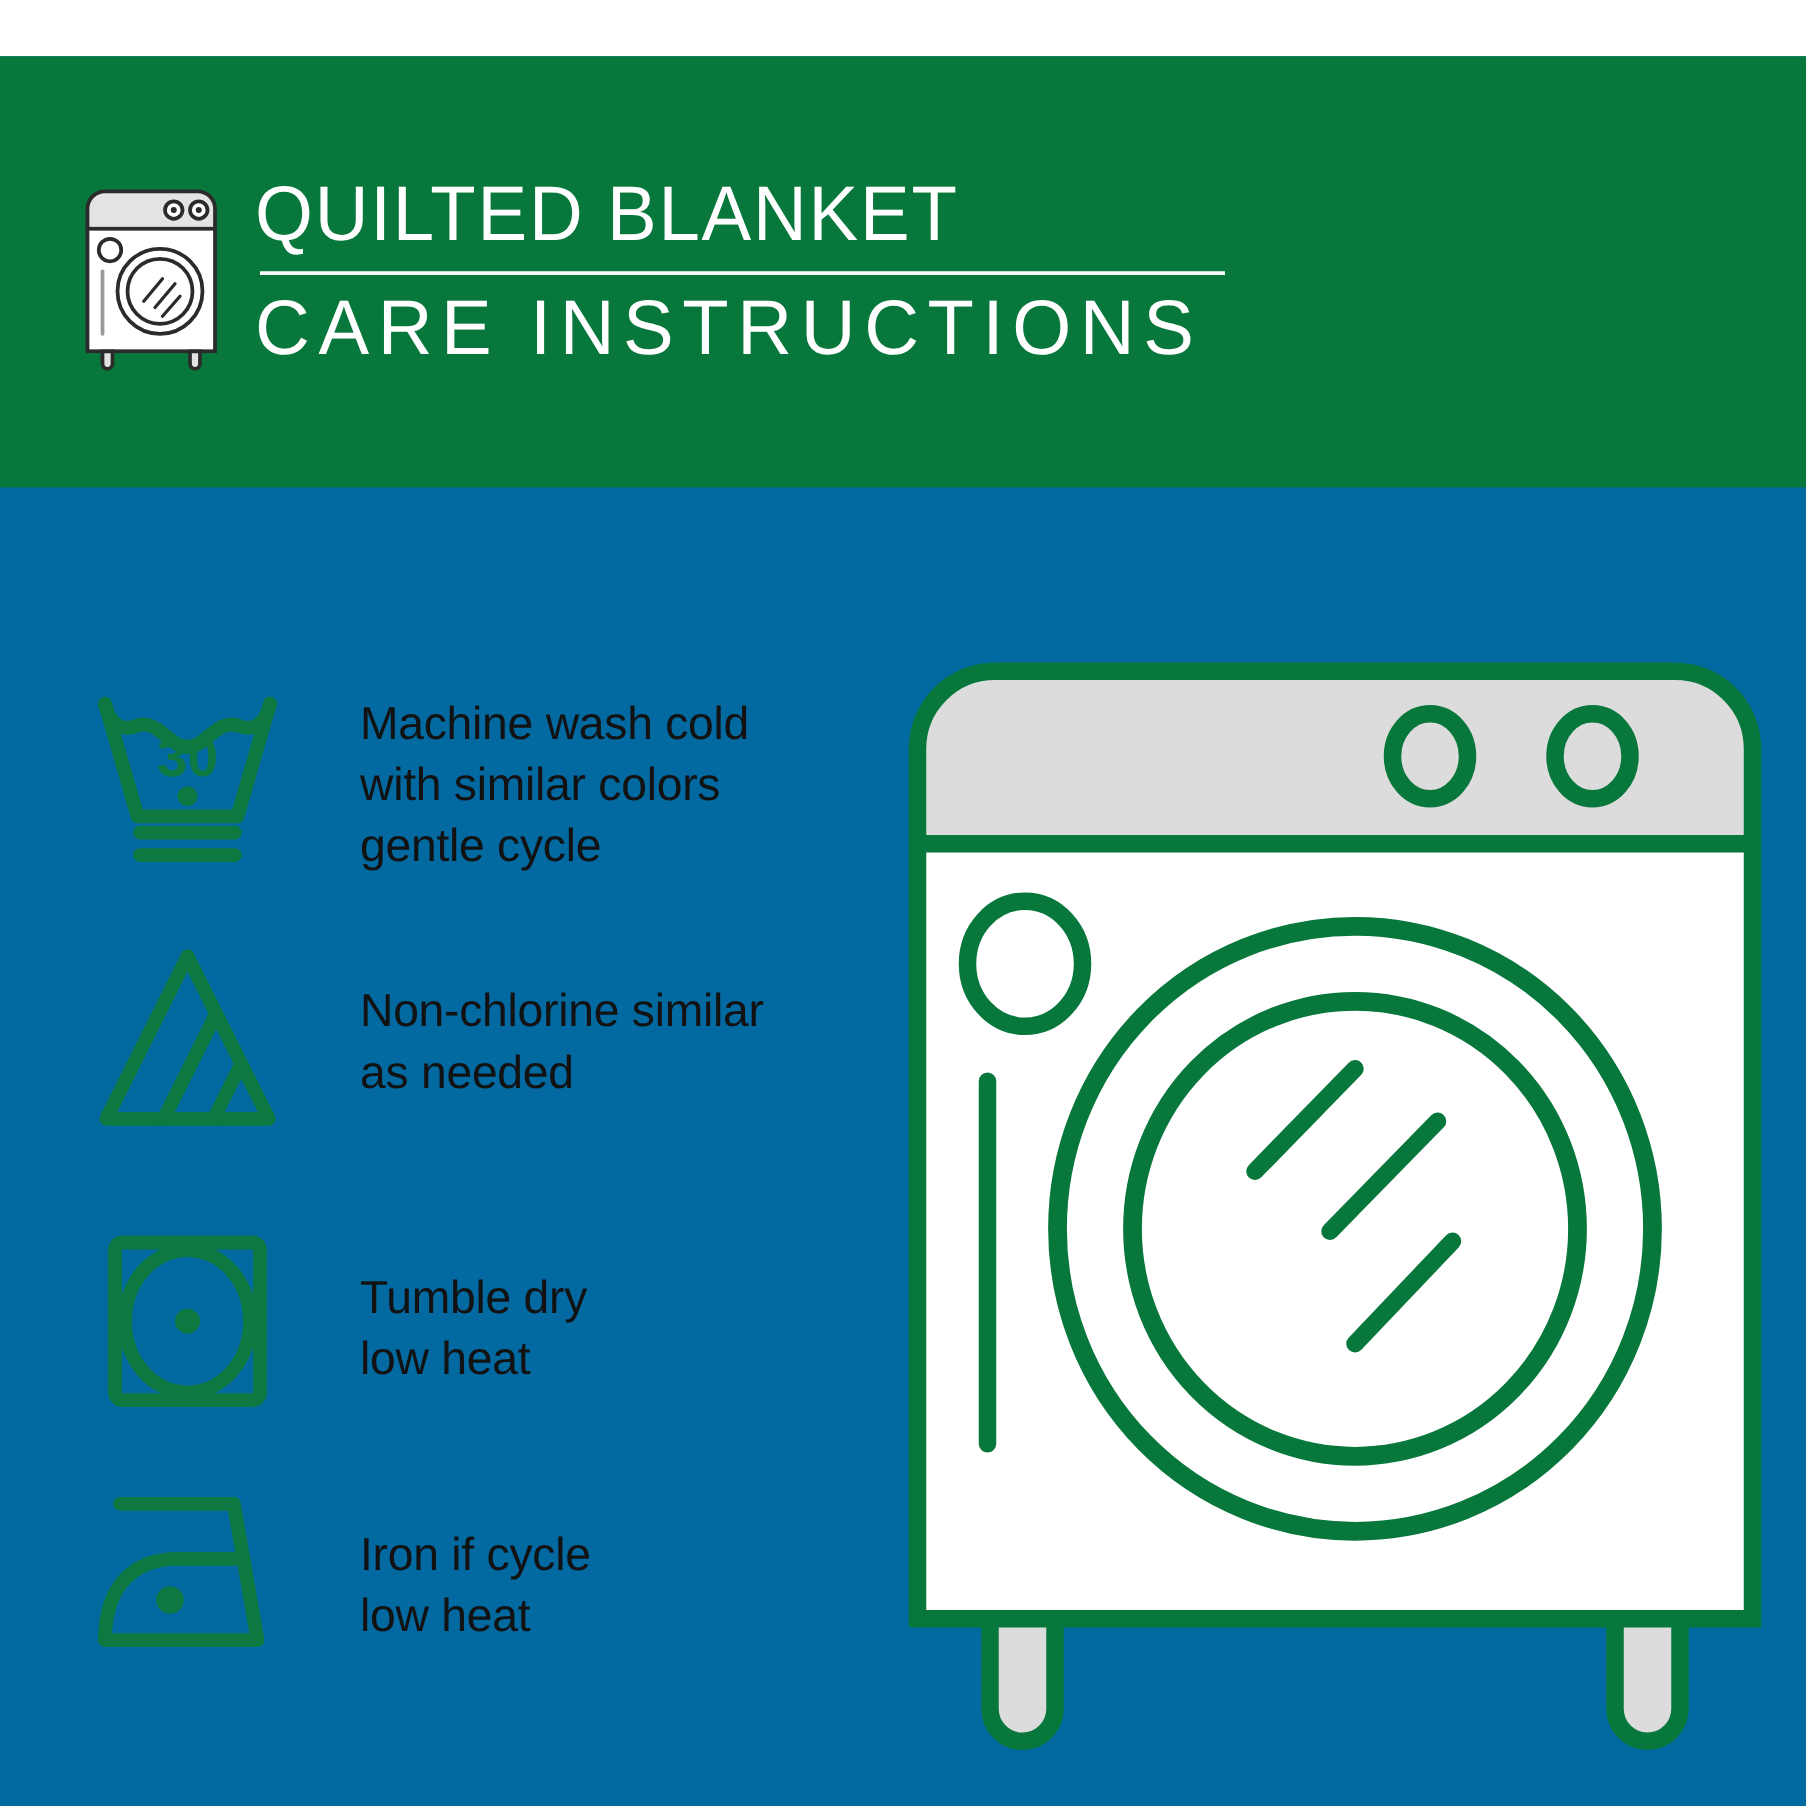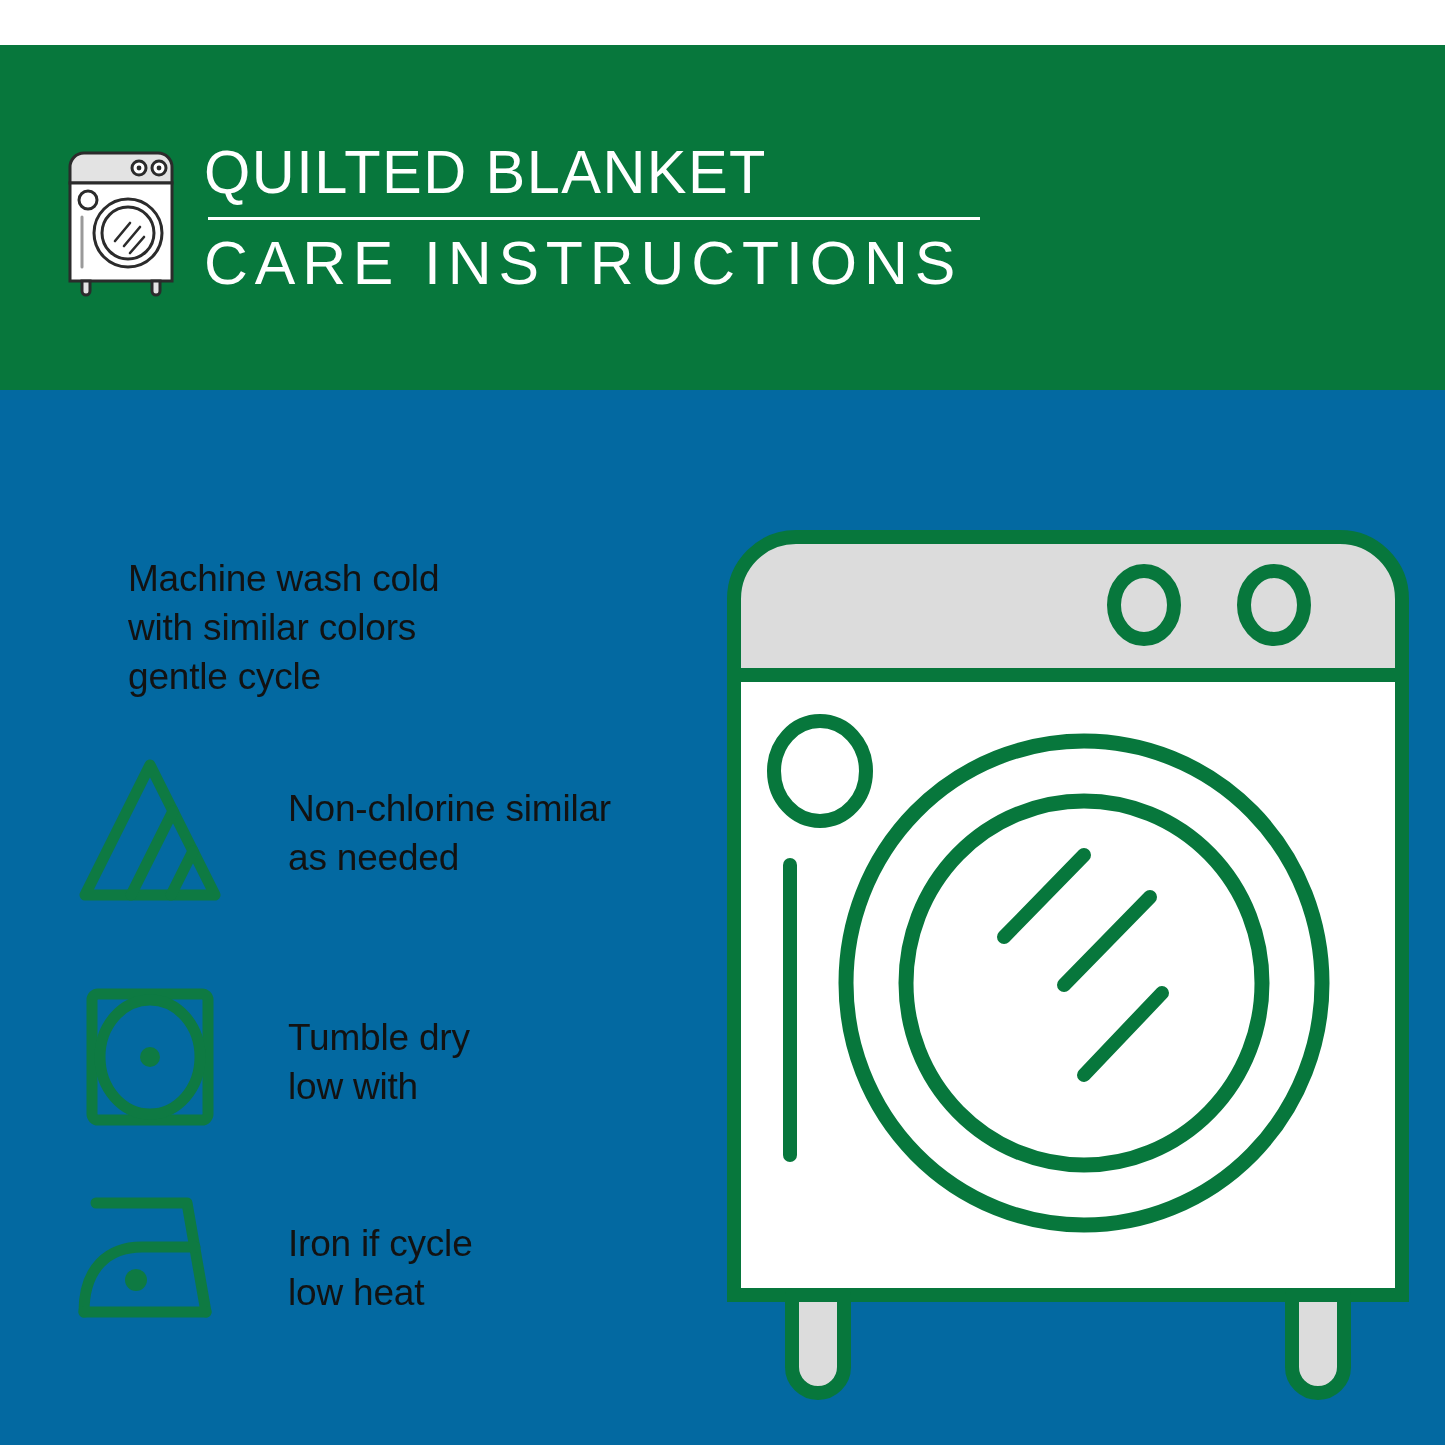--- a/index.html
+++ b/index.html
@@ -189,20 +189,34 @@
         <div class="title-rule"></div>
         <div class="title-line2">CARE INSTRUCTIONS</div>
       </div>
 
     </div>
   </div>
 
   <div class="care-list">
 
     <div class="care-row r1">
+      <span class="care-icon">
+        <svg viewBox="0 0 160 150" width="160" height="150" xmlns="http://www.w3.org/2000/svg">
+          <g fill="none" stroke="#0e7a42" stroke-width="11" stroke-linecap="round" stroke-linejoin="round">
+            <path d="M14 18 C17 34 28 40 38 36 C50 31 58 40 68 48 C76 54 84 54 92 48 C102 40 110 31 122 36 C132 40 143 34 146 18"></path>
+            <path d="M14 18 L40 108 L120 108 L146 18"></path>
+          </g>
+          <text x="80" y="76" fill="#0e7a42" font-family="Liberation Sans, sans-serif" font-size="44" font-weight="700" text-anchor="middle">30</text>
+          <circle cx="80" cy="92" r="8" fill="#0e7a42"></circle>
+          <g stroke="#0e7a42" stroke-width="11" stroke-linecap="round">
+            <line x1="42" y1="121" x2="118" y2="121"></line>
+            <line x1="42" y1="139" x2="118" y2="139"></line>
+          </g>
+        </svg>
+      </span>
       <div class="care-text">Machine wash cold
 with similar colors
 gentle cycle</div>
     </div>
 
     <div class="care-row r2">
       <span class="care-icon">
         <svg viewBox="0 0 160 150" width="160" height="150" xmlns="http://www.w3.org/2000/svg">
           <g fill="none" stroke="#0e7a42" stroke-width="11" stroke-linejoin="round" stroke-linecap="round">
             <path d="M80 10 L145 140 L15 140 Z"></path>
@@ -219,21 +233,21 @@
       <span class="care-icon">
         <svg viewBox="0 0 160 150" width="160" height="150" xmlns="http://www.w3.org/2000/svg">
           <g fill="none" stroke="#0e7a42" stroke-width="11" stroke-linejoin="round">
             <rect x="22" y="12" width="116" height="126" rx="6"></rect>
             <ellipse cx="80" cy="75" rx="50" ry="57"></ellipse>
           </g>
           <circle cx="80" cy="75" r="10" fill="#0e7a42"></circle>
         </svg>
       </span>
       <div class="care-text">Tumble dry
-low with</div>
+low heat</div>
     </div>
 
     <div class="care-row r4">
       <span class="care-icon small">
         <svg viewBox="0 0 160 140" width="160" height="140" xmlns="http://www.w3.org/2000/svg">
           <g fill="none" stroke="#0e7a42" stroke-width="11" stroke-linecap="round" stroke-linejoin="round">
             <path d="M26 13 L117 13 L136 122"></path>
             <path d="M14 122 C14 78 38 57 72 57 L125 57"></path>
             <line x1="14" y1="122" x2="136" y2="122"></line>
           </g>

